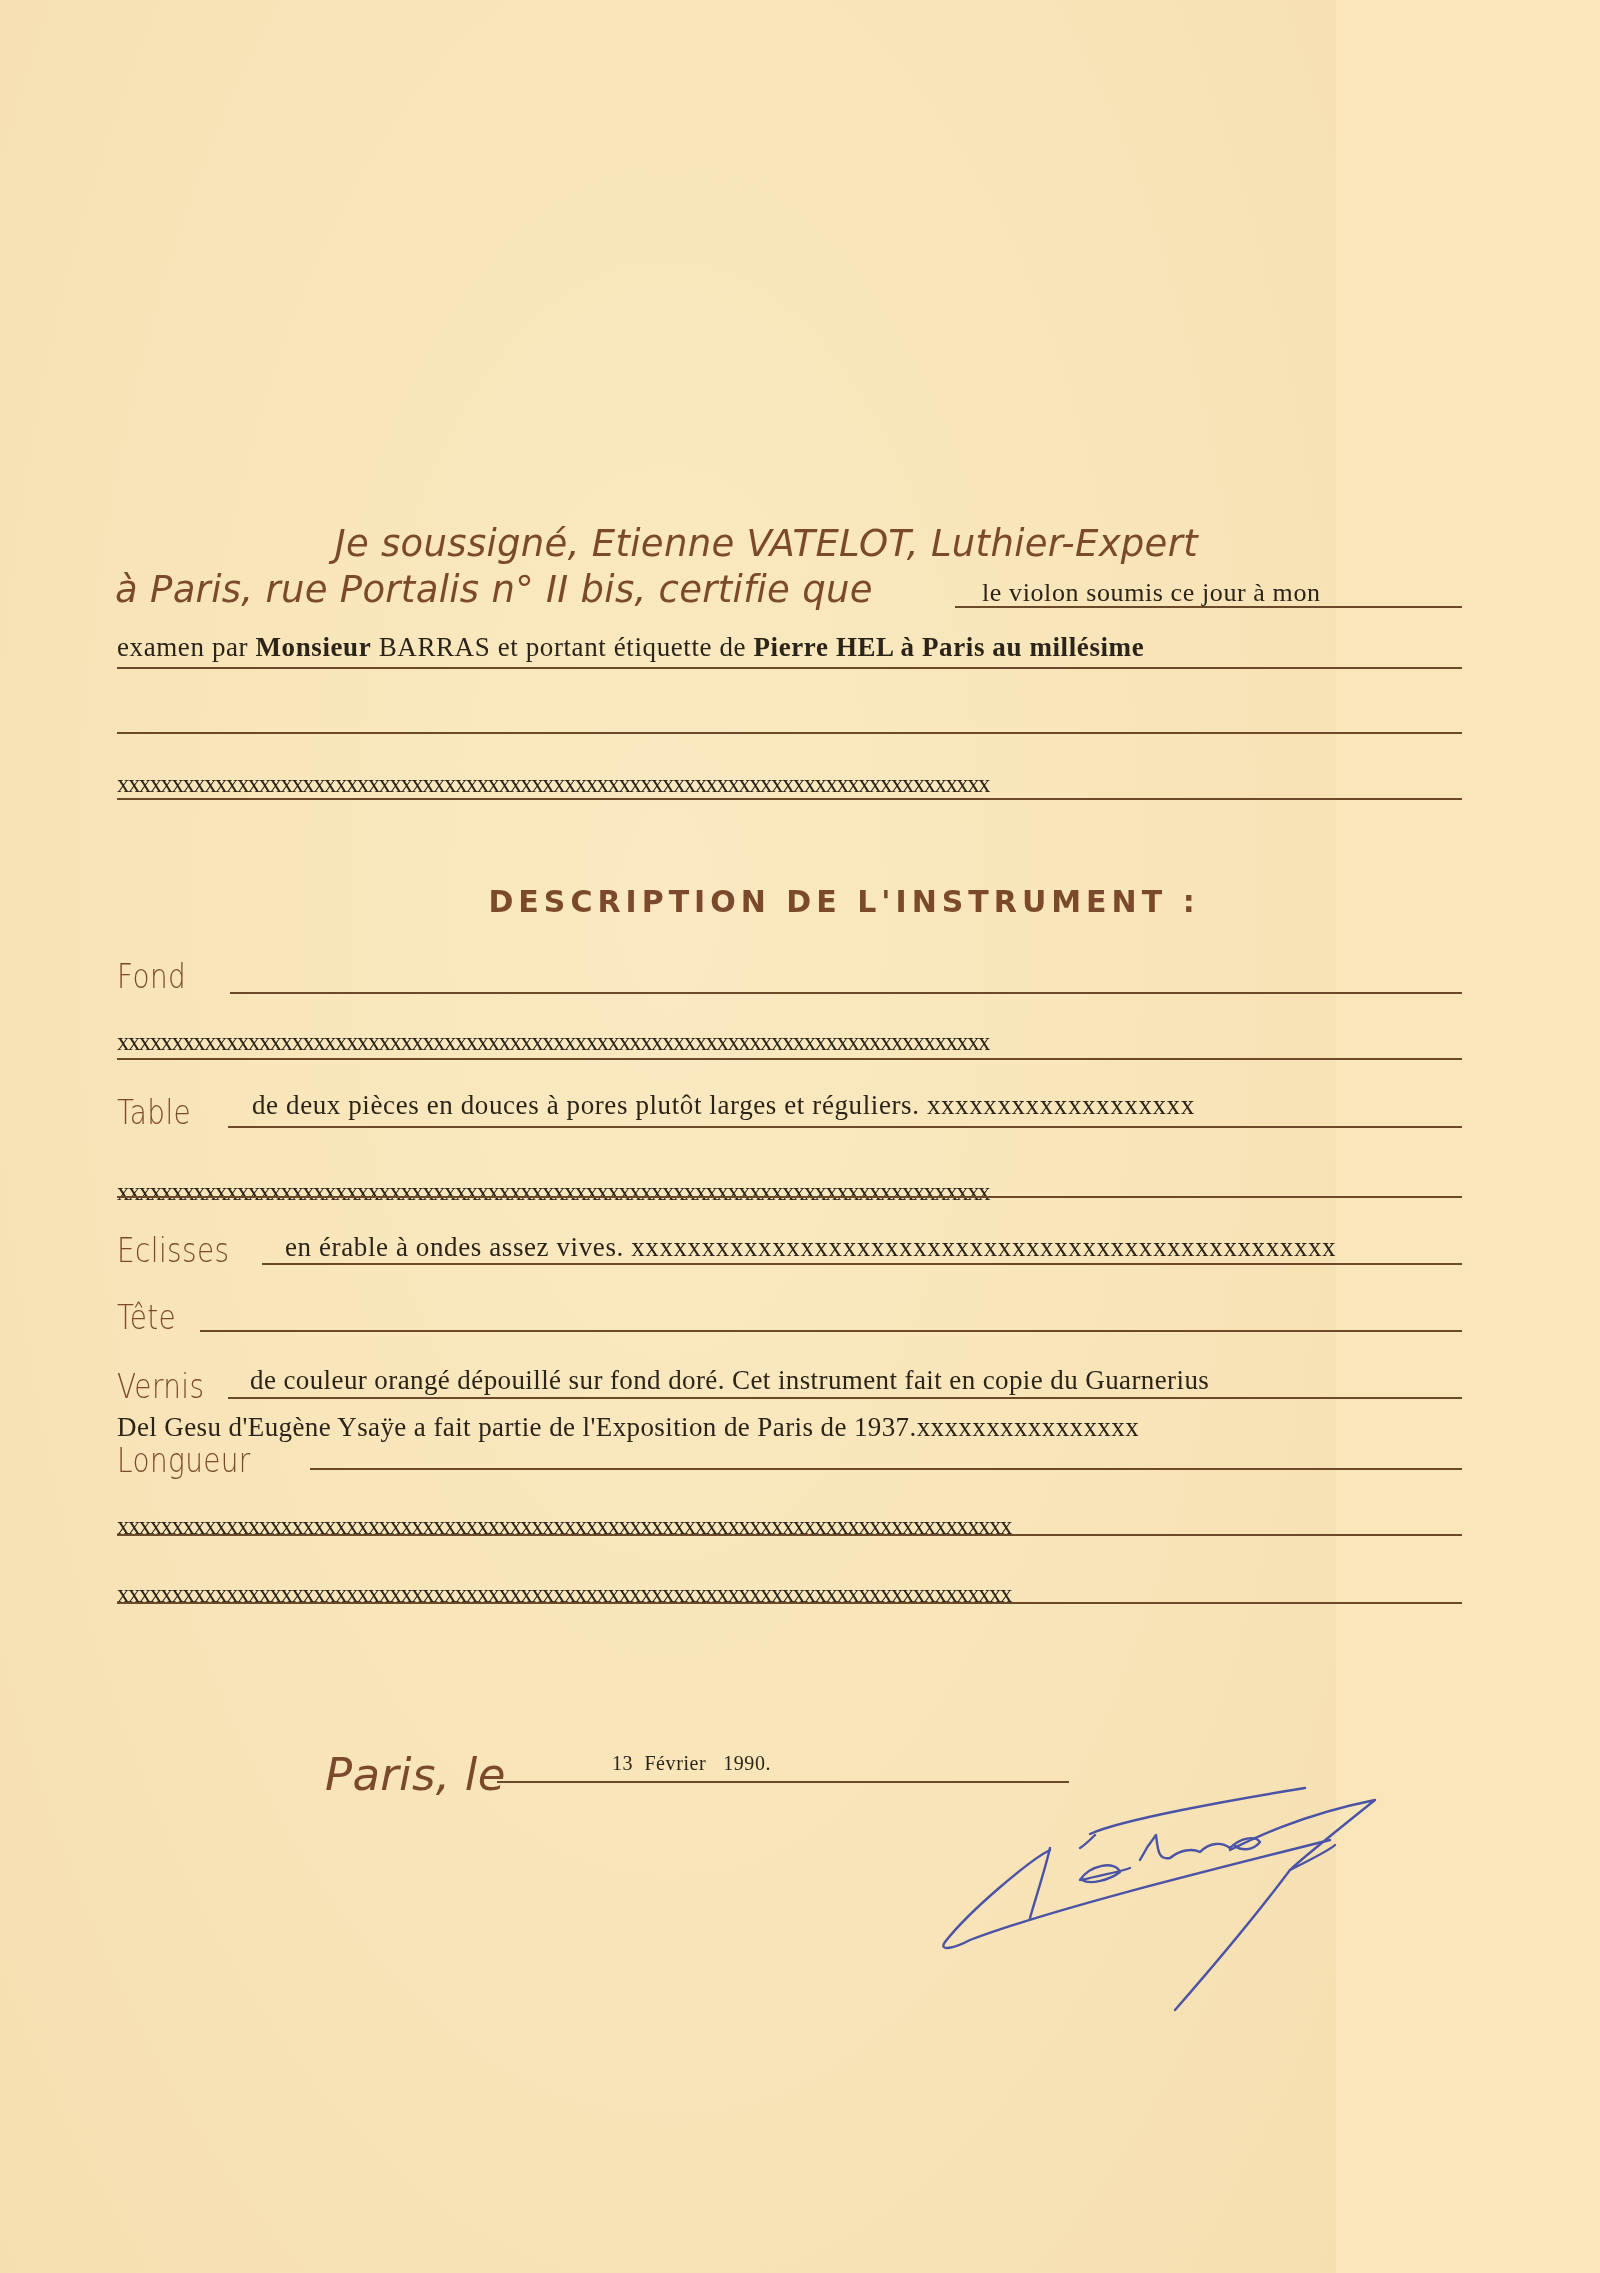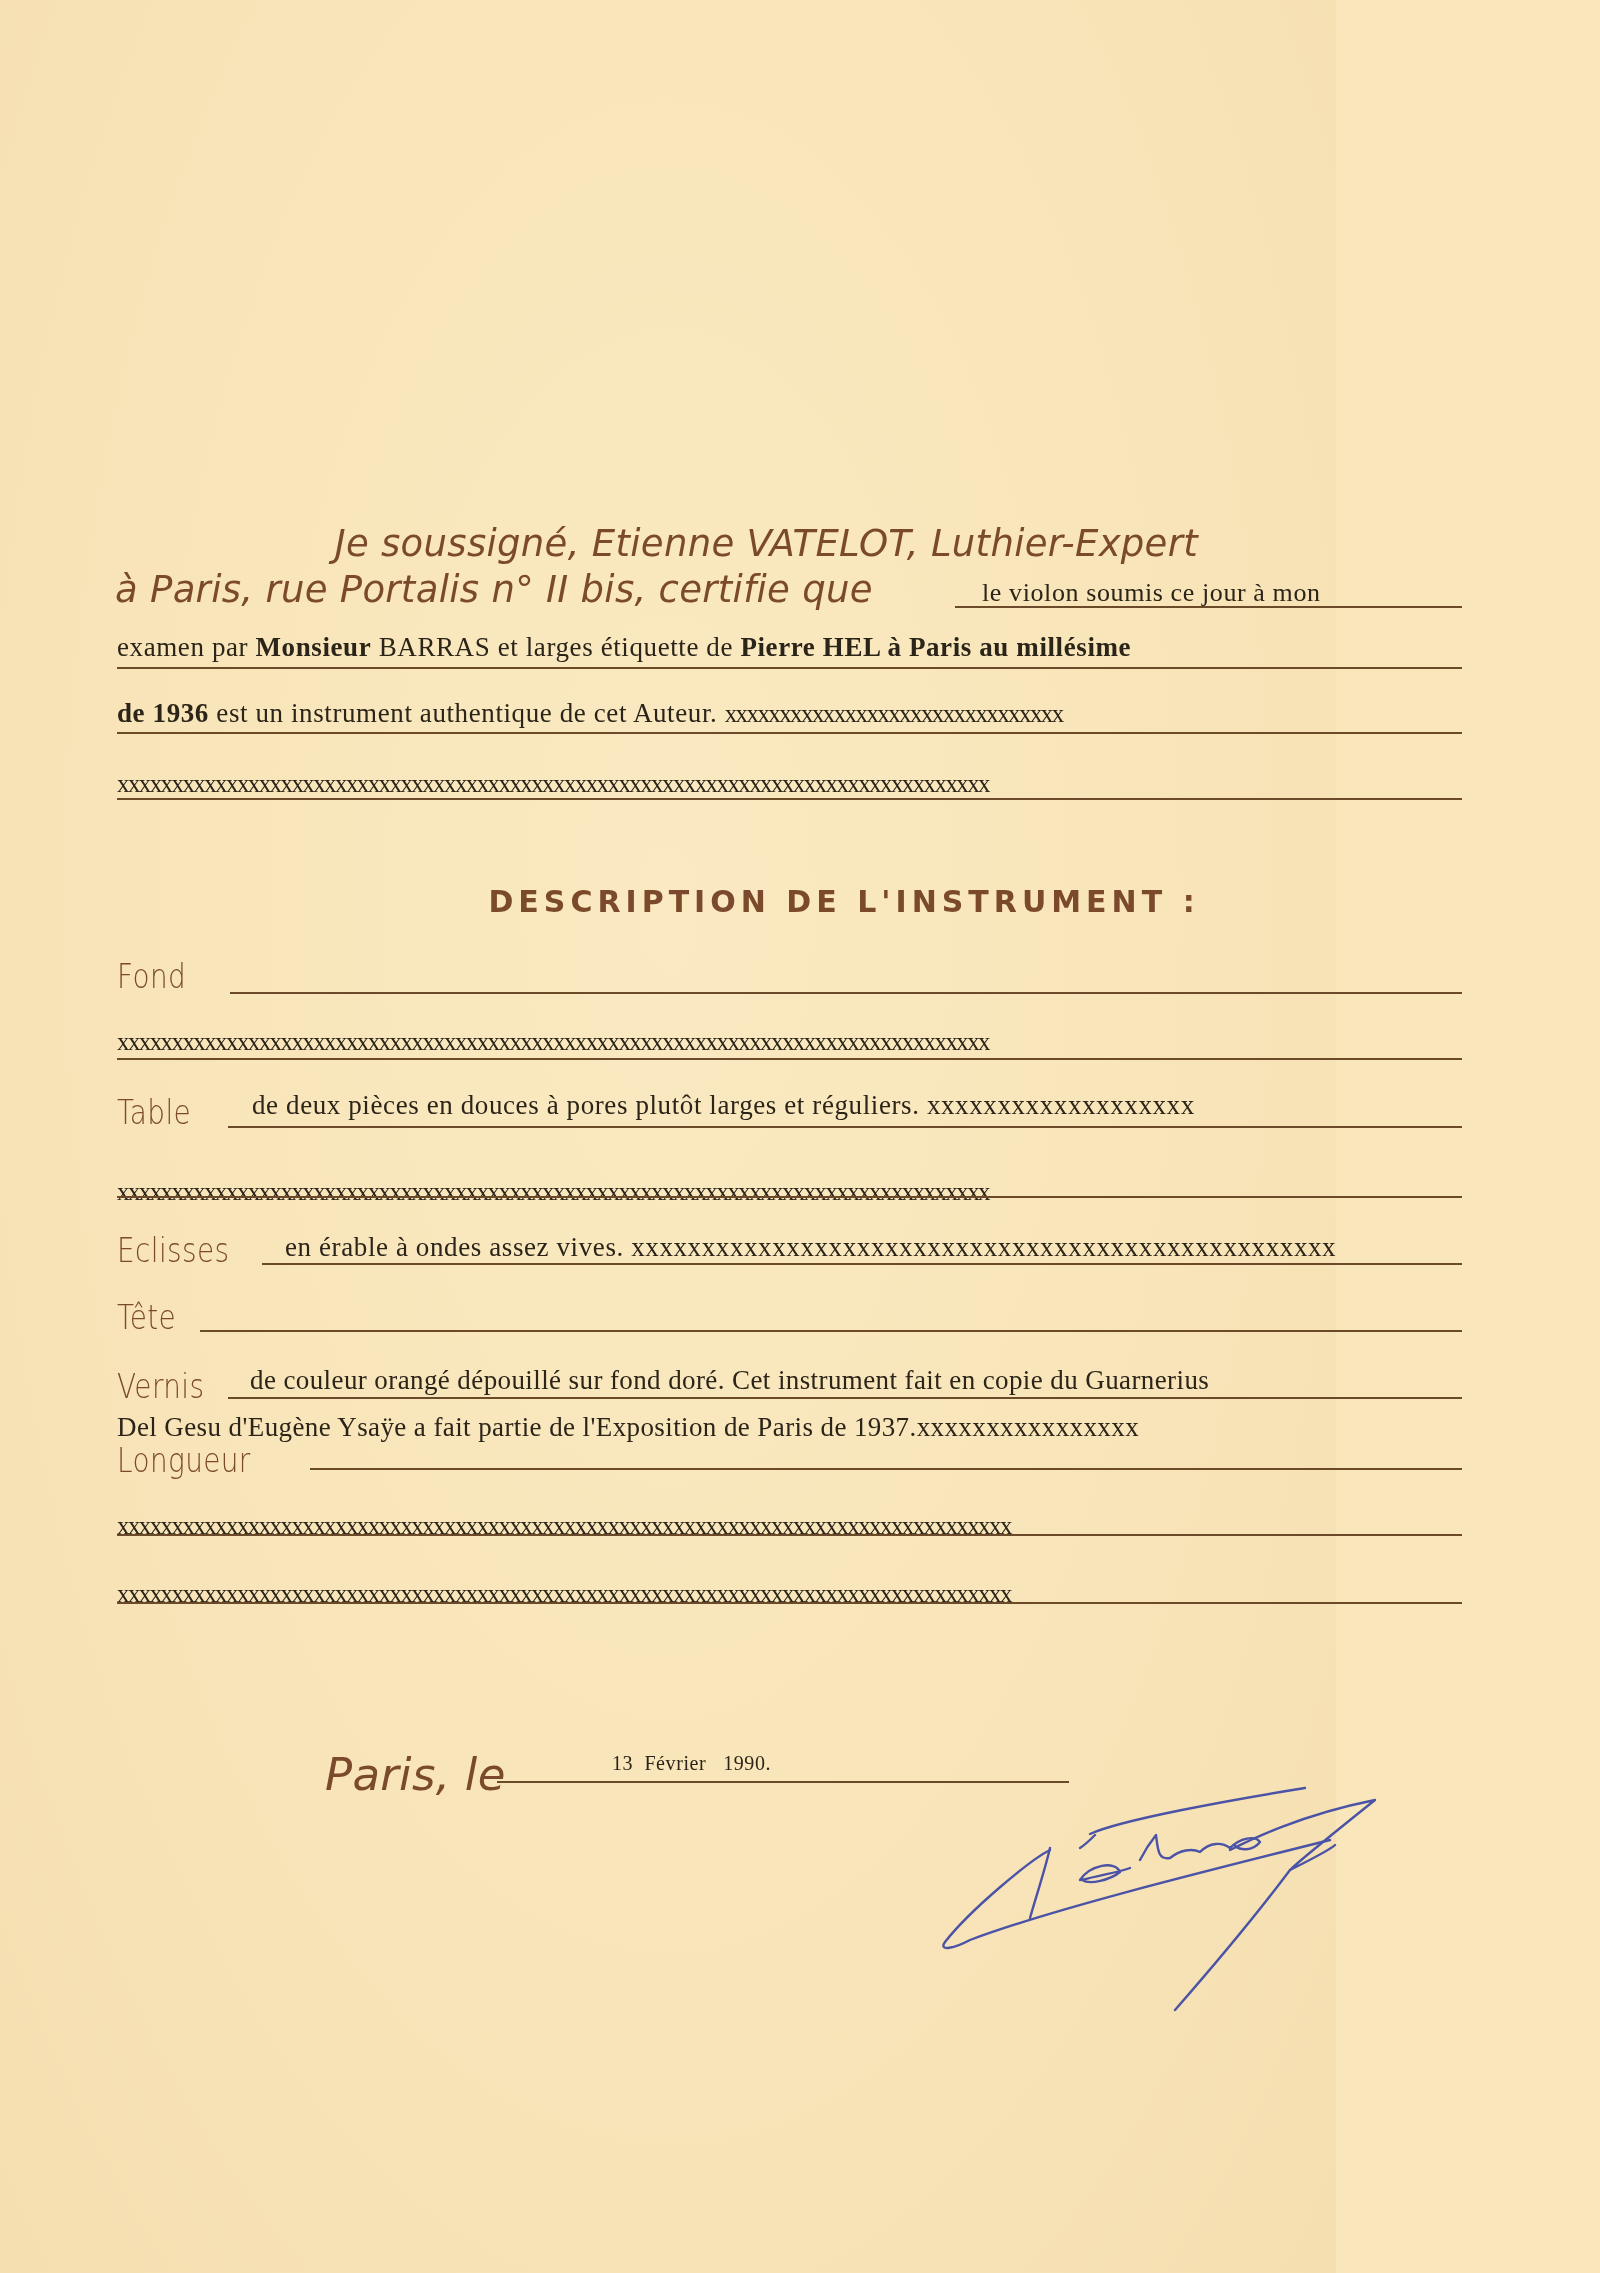--- a/index.html
+++ b/index.html
@@ -20,27 +20,24 @@
 <body>
 
 <div class="page">
 
   <div class="print print-it" style="right:138px; top:522px;">Je soussigné, Etienne VATELOT, Luthier-Expert</div>
   <div class="print print-it" style="left:115px; top:568px;">à Paris, rue Portalis n° II bis, certifie que</div>
   <div class="type" style="left:982px; top:578px; font-size:26px;">le violon soumis ce jour à mon</div>
   <div class="rule" style="left:955px; top:606px; width:507px;"></div>
 
   <div class="type" style="left:117px; top:632px;">
-    <span>examen par </span><b>Monsieur</b><span> BARRAS</span><span> et larges étiquette de </span><b>Pierre HEL à Paris au millésime</b>
+    <span>examen par </span><b>Monsieur</b><span> BARRAS</span><span> et portant étiquette de </span><b>Pierre HEL à Paris au millésime</b>
   </div>
   <div class="rule" style="left:117px; top:667px; width:1345px;"></div>
 
-  <div class="type" style="left:117px; top:698px;">
-    <b>de 1936</b><span> est un instrument authentique de cet Auteur. </span><span class="xx">xxxxxxxxxxxxxxxxxxxxxxxxxxxxxxx</span>
-  </div>
   <div class="rule" style="left:117px; top:732px; width:1345px;"></div>
 
   <div class="type xx" style="left:117px; top:770px;">xxxxxxxxxxxxxxxxxxxxxxxxxxxxxxxxxxxxxxxxxxxxxxxxxxxxxxxxxxxxxxxxxxxxxxxxxxxxxxxx</div>
   <div class="rule" style="left:117px; top:798px; width:1345px;"></div>
 
   <div class="print heading" style="left:0; width:1600px; text-align:center; top:884px;">DESCRIPTION DE L'INSTRUMENT :</div>
 
   <div class="print label" style="left:117px; top:956px;">Fond</div>
   <div class="rule" style="left:230px; top:992px; width:1232px;"></div>
   <div class="type xx" style="left:117px; top:1028px;">xxxxxxxxxxxxxxxxxxxxxxxxxxxxxxxxxxxxxxxxxxxxxxxxxxxxxxxxxxxxxxxxxxxxxxxxxxxxxxxx</div>

